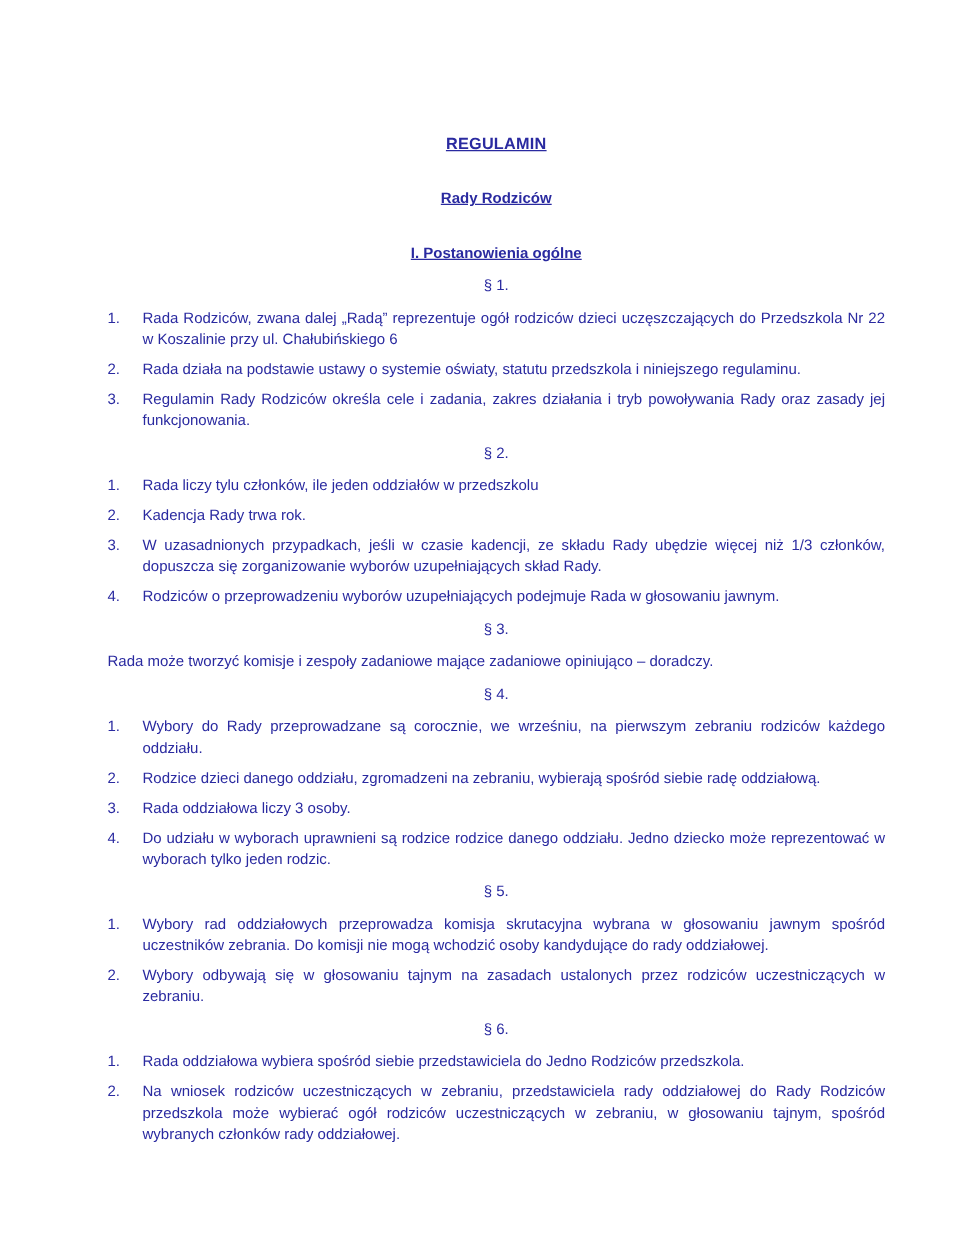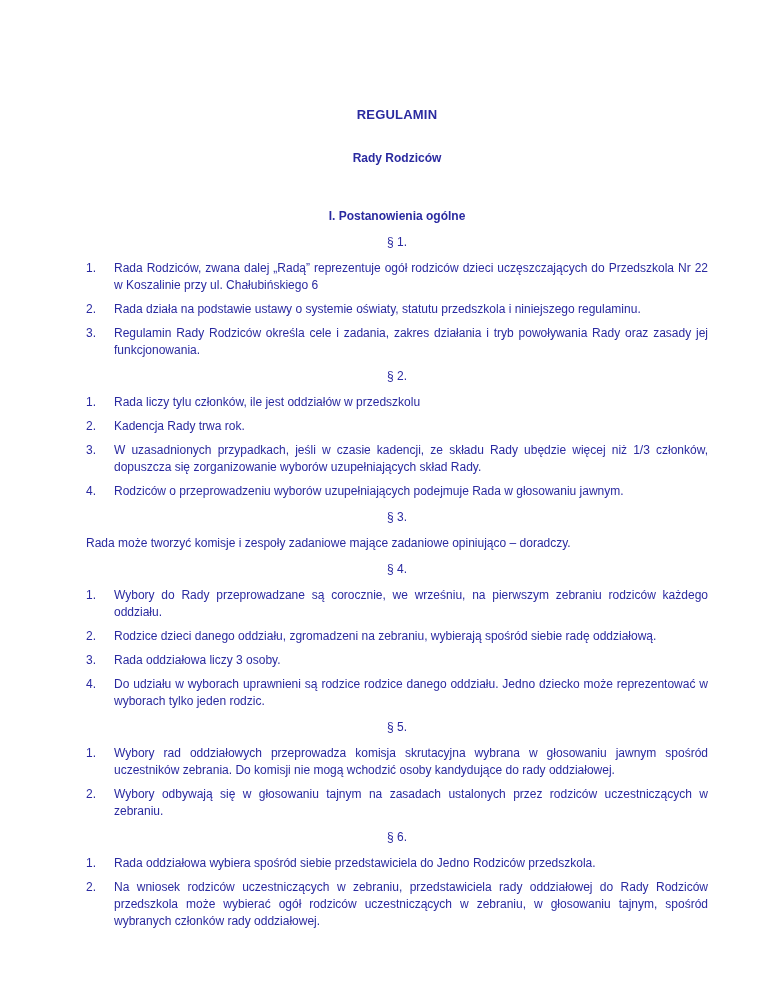--- a/index.html
+++ b/index.html
@@ -9,32 +9,32 @@
     height: 994px;
     box-sizing: border-box;
     background: #ffffff;
     padding: 106px 60px 40px 86px;
     font-family: "Liberation Sans", sans-serif;
     font-size: 12px;
     line-height: 17px;
     color: #2a2aa0;
     overflow: hidden;
   }
-  .center { text-align: center; }
+  .center { text-align: center; text-decoration: underline; }
   .doc-title {
     font-weight: bold;
     font-size: 13px;
     letter-spacing: 0.2px;
     margin-bottom: 27px;
   }
   .doc-sub { font-weight: bold; margin-bottom: 6px; }
   .doc-sub2 { font-weight: bold; margin-bottom: 0; }
   .sec-heading {
     font-weight: bold;
-    margin-top: 41px;
+    margin-top: 27px;
     margin-bottom: 5px;
   }
   .par-label {
     text-align: center;
     margin: 9px 0 9px 0;
   }
   .list { margin: 0 0 2px 0; }
   .list-item { display: flex; margin-bottom: 7px; }
   .li-num { width: 28px; flex-shrink: 0; }
   .li-text { flex: 1; text-align: justify; }
@@ -63,21 +63,21 @@
     <div class="list-item">
       <span class="li-num">3.</span>
       <span class="li-text">Regulamin Rady Rodziców określa cele i zadania, zakres działania i tryb powoływania Rady oraz zasady jej funkcjonowania.</span>
     </div>
   </div>
 
   <div class="par-label">§ 2.</div>
   <div class="list">
     <div class="list-item">
       <span class="li-num">1.</span>
-      <span class="li-text">Rada liczy tylu członków, ile jest oddziałów w przedszkolu</span>
+      <span class="li-text">Rada liczy tylu członków, ile jeden oddziałów w przedszkolu</span>
     </div>
     <div class="list-item">
       <span class="li-num">2.</span>
       <span class="li-text">Kadencja Rady trwa rok.</span>
     </div>
     <div class="list-item">
       <span class="li-num">3.</span>
       <span class="li-text">W uzasadnionych przypadkach, jeśli w czasie kadencji, ze składu Rady ubędzie więcej niż 1/3 członków, dopuszcza się zorganizowanie wyborów uzupełniających skład Rady.</span>
     </div>
     <div class="list-item">

